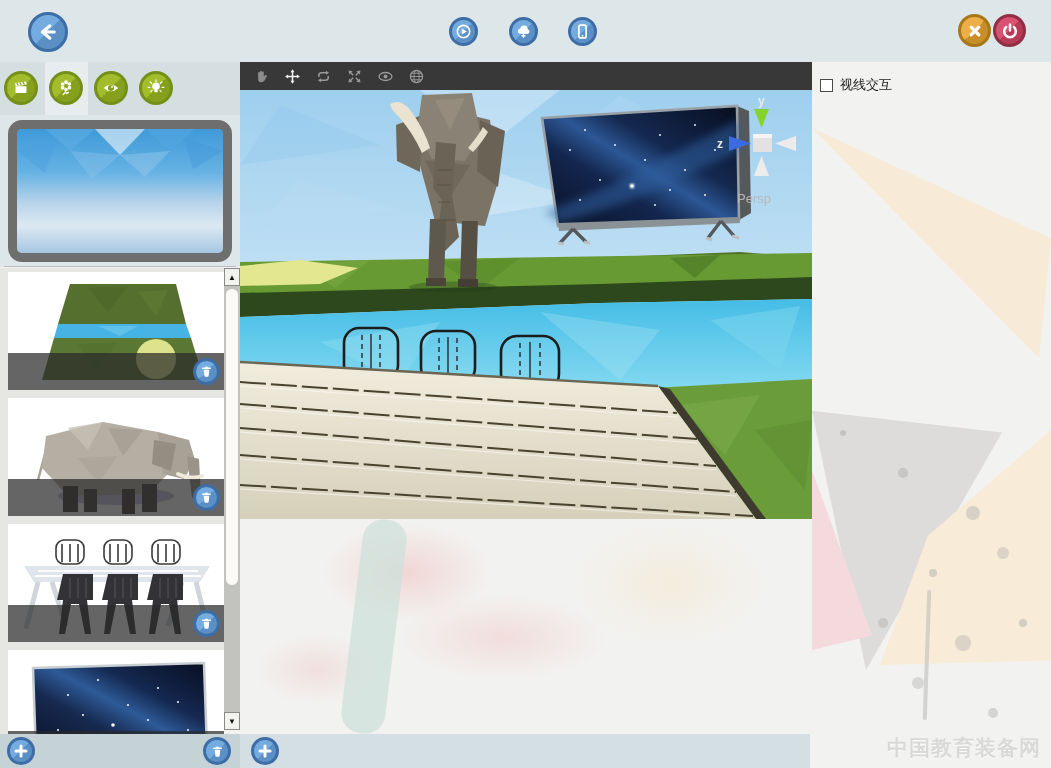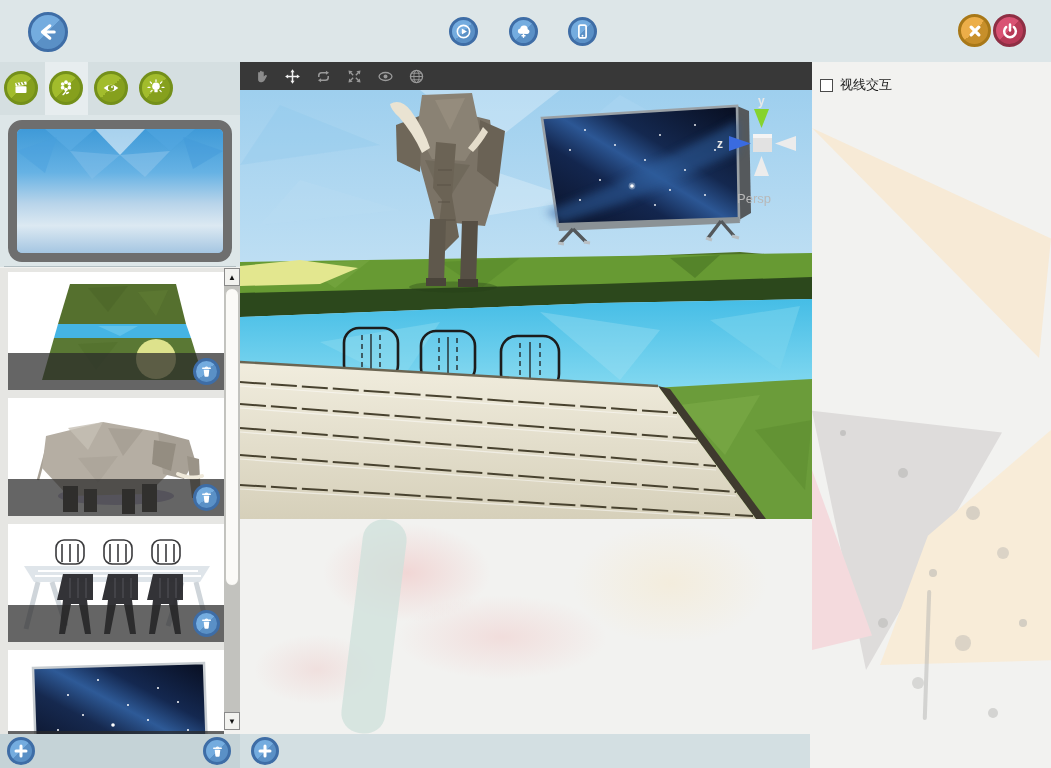--- a/index.html
+++ b/index.html
@@ -569,15 +569,16 @@
     <div class="cbtn blue" style="left:11px;top:3px;width:28px;height:28px;">
       <span>
           <svg width="16" height="16" viewBox="0 0 16 16">
             <path d="M8 3 V13 M3 8 H13" stroke="#fff" stroke-width="3" stroke-linecap="round"></path>
           </svg>
         </span>
     </div>
   </div>
 
   <div class="watermark">
+    <div class="wm1">中国教育装备网</div>
   </div>
 
 </div>
 
 </body></html>

